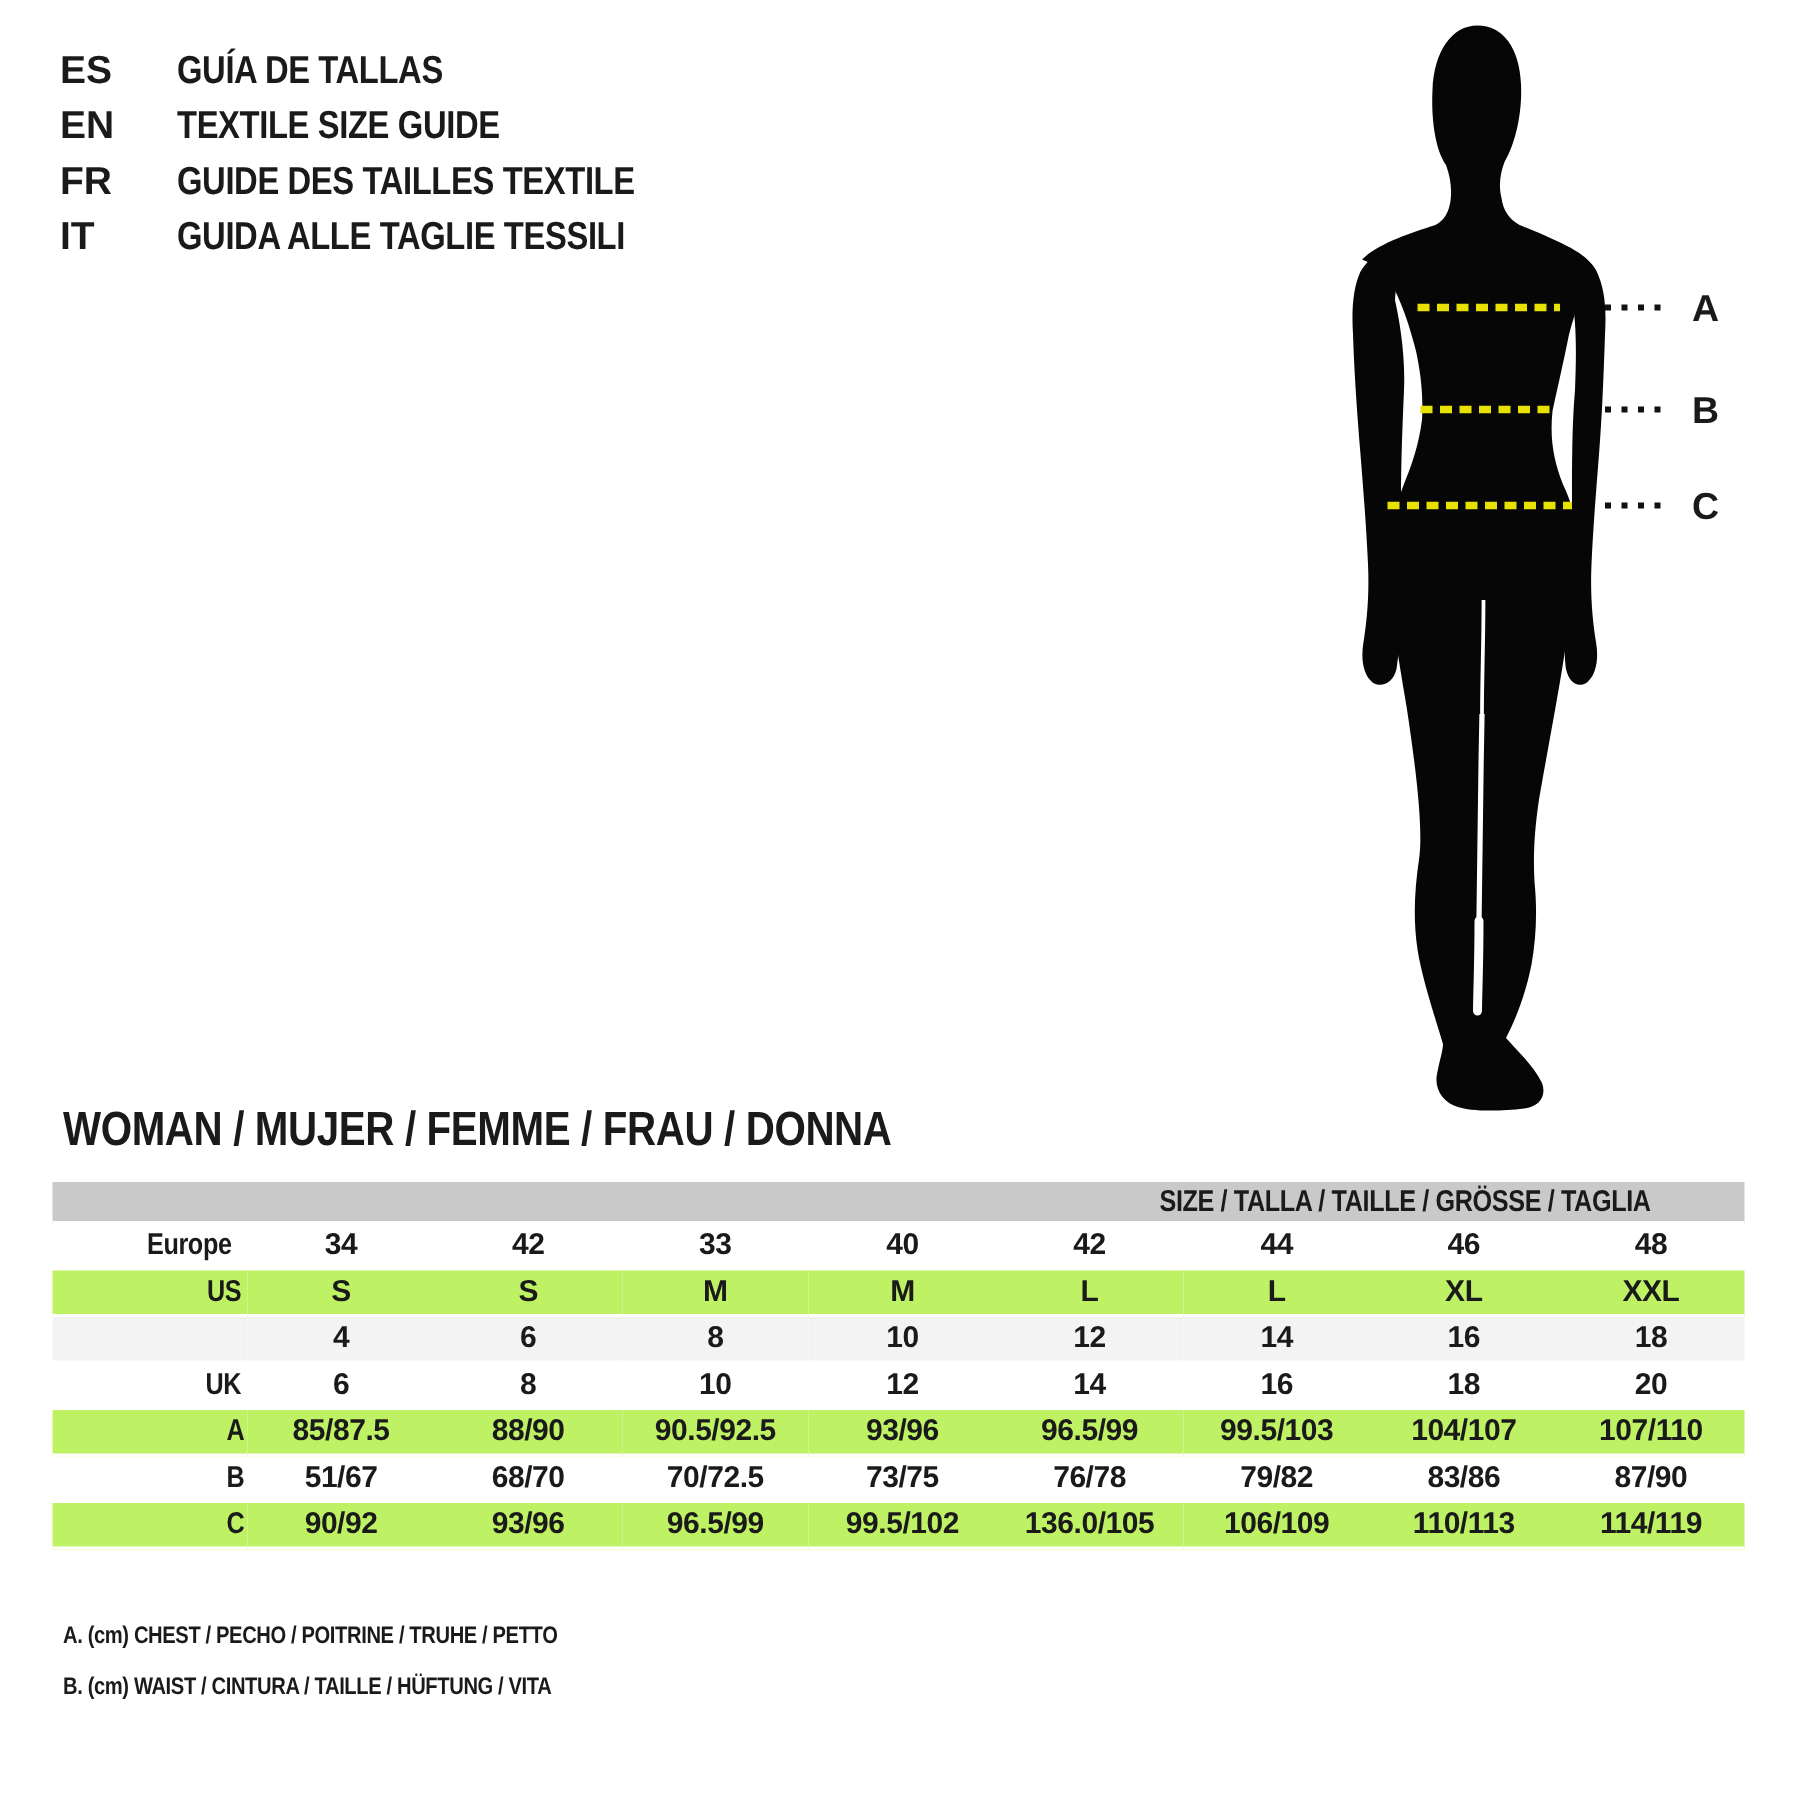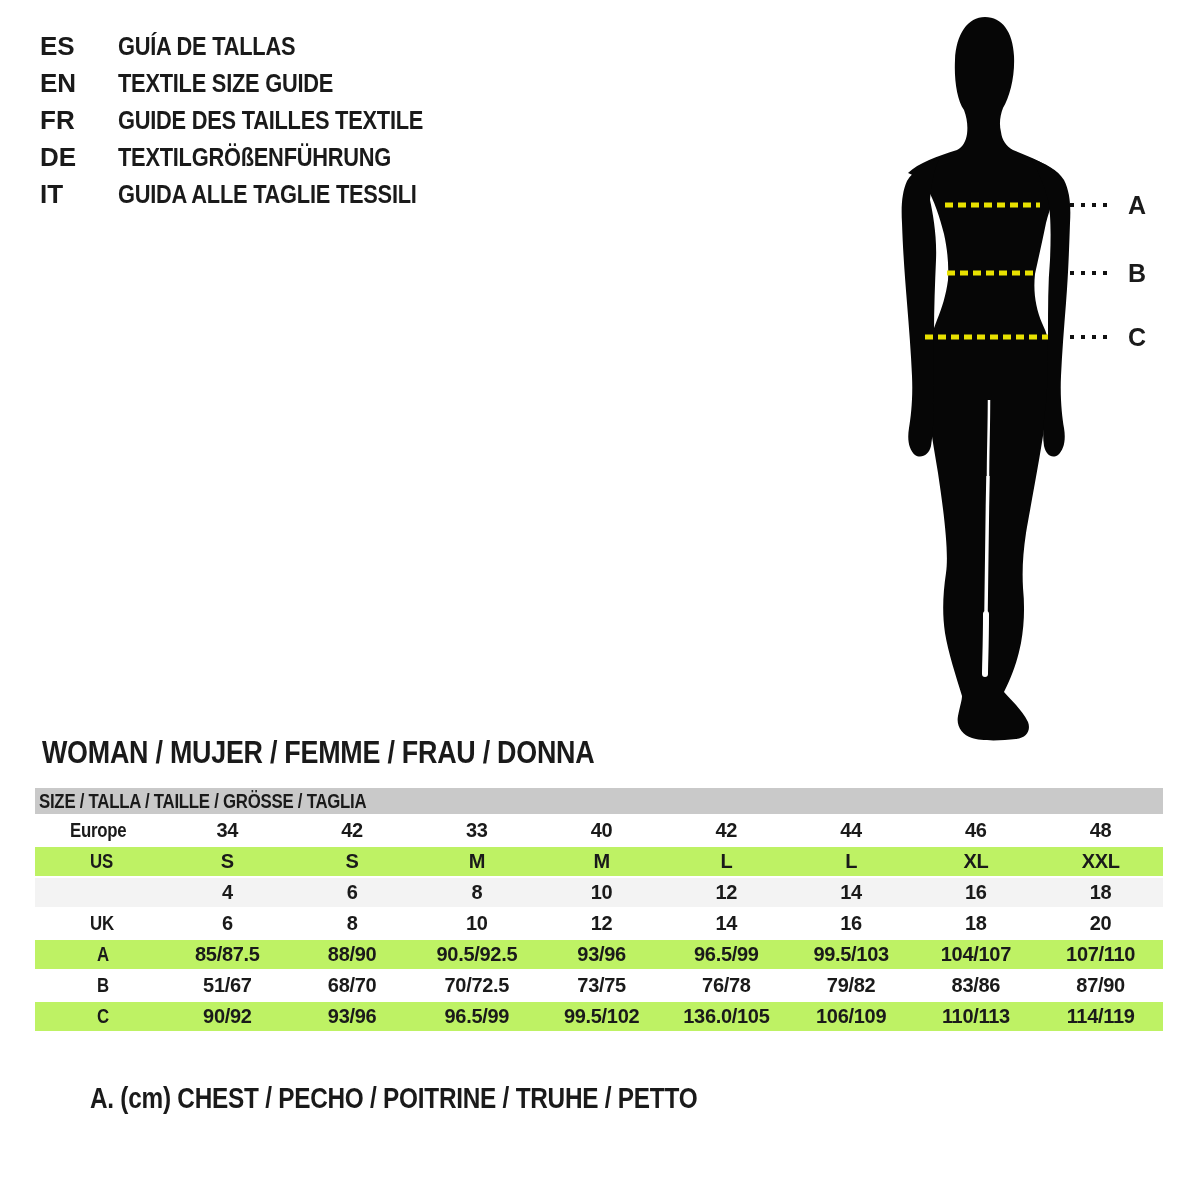--- a/index.html
+++ b/index.html
@@ -24,49 +24,45 @@
   
   table.size-table{
     position:absolute;left:35px;top:788px;width:1128px;
     border-collapse:separate;border-spacing:0;table-layout:fixed;
     font-size:20px;letter-spacing:-0.3px;
   }
   table.size-table td{
     height:29px;padding:0;text-align:center;vertical-align:middle;
     border-bottom:2px solid #ffffff;
   }
-  table.size-table td.rl{text-align:center;padding-left:8px;margin-left:25px;}
-  tr.thead td{background:#c9c9c9;height:26px;text-align:left;padding-left:4px;}
+  table.size-table td.rl{text-align:right;padding-left:8px;margin-left:25px;}
+  tr.thead td{background:#c9c9c9;height:26px;text-align:right;padding-left:18px;}
   tr.bg-w td{background:#ffffff;}
   tr.bg-g1 td{background:#bef264;}
   tr.bg-g2 td{background:#f3f3f3;}
 
   
   .legend{position:absolute;left:42px;top:1082px;}
-  .legend-line{height:34px;font-size:29px;margin-left:48px;}
+  .legend-line{height:34px;font-size:16px;}
 </style>
 </head>
 <body>
 
 <div class="lang-list">
   <div class="lang-row">
     <span class="lang-code">ES</span>
     <span class="cond">GUÍA DE TALLAS</span>
   </div>
   <div class="lang-row">
     <span class="lang-code">EN</span>
     <span class="cond">TEXTILE SIZE GUIDE</span>
   </div>
   <div class="lang-row">
     <span class="lang-code">FR</span>
     <span class="cond">GUIDE DES TAILLES TEXTILE</span>
-  </div>
-  <div class="lang-row">
-    <span class="lang-code">DE</span>
-    <span class="cond">TEXTILGRÖßENFÜHRUNG</span>
   </div>
   <div class="lang-row">
     <span class="lang-code">IT</span>
     <span class="cond">GUIDA ALLE TAGLIE TESSILI</span>
   </div>
 </div>
 
 <div class="figure-wrap">
   <svg width="280" height="740" viewBox="0 0 280 740" xmlns="http://www.w3.org/2000/svg">
 
@@ -208,13 +204,14 @@
     <td>136.0/105</td>
     <td>106/109</td>
     <td>110/113</td>
     <td>114/119</td>
   </tr>
 </tbody>
   </table>
 
 <div class="legend">
   <div class="legend-line"><span class="cond">A. (cm) CHEST / PECHO / POITRINE / TRUHE / PETTO</span></div>
+  <div class="legend-line"><span class="cond">B. (cm) WAIST / CINTURA / TAILLE / HÜFTUNG / VITA</span></div>
 </div>
 
 </body></html>

